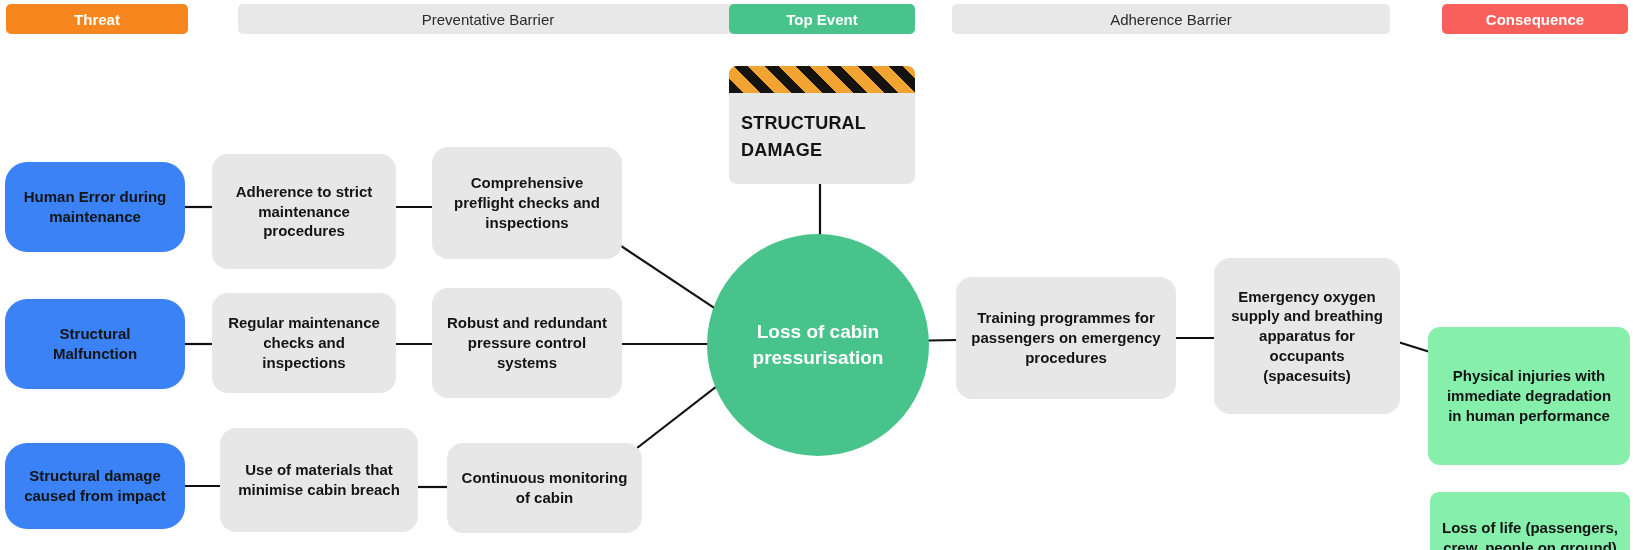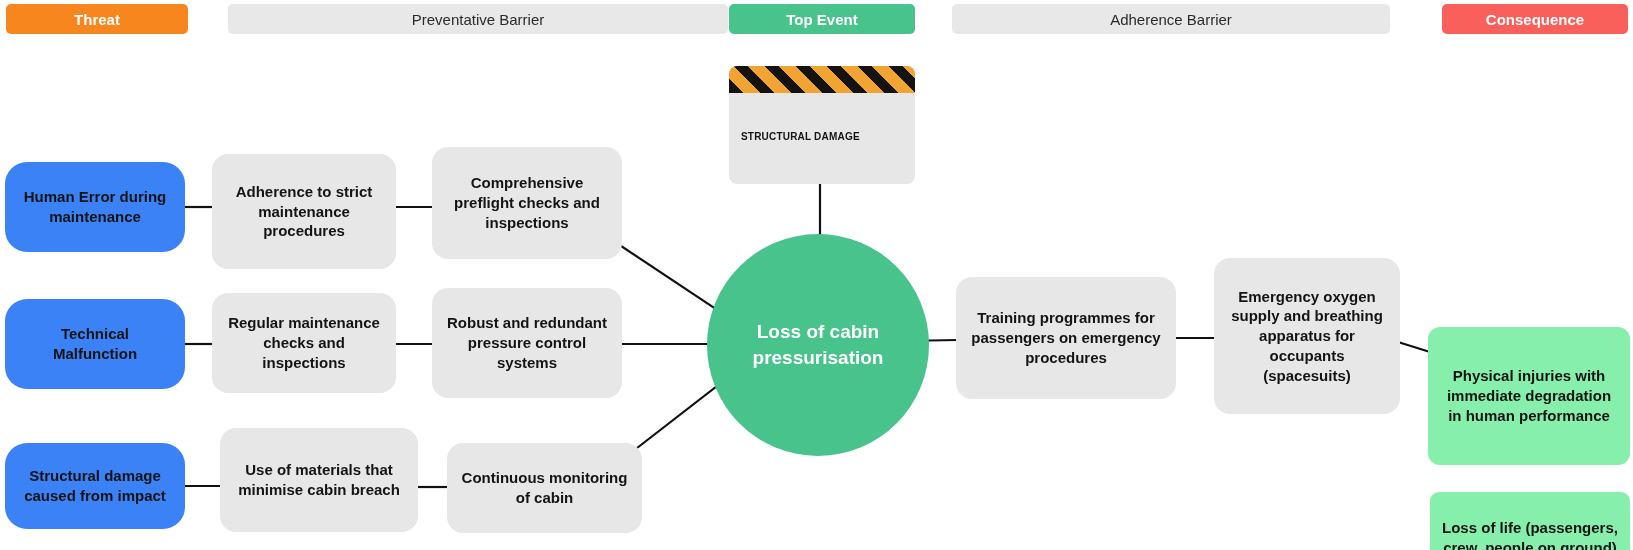--- a/index.html
+++ b/index.html
@@ -42,21 +42,21 @@
   }
   .hazard-stripe {
     height:27px; flex:0 0 27px;
     background:repeating-linear-gradient(45deg,
       #151310 0px, #151310 10px,
       #F2A433 10px, #F2A433 22px);
   }
   .hazard-body {
     flex:1; display:flex; align-items:center;
     text-align:left; padding:6px 12px 10px 12px;
-    font-weight:bold; font-size:10px; line-height:1.5; color:#141414;
+    font-weight:bold; font-size:18px; line-height:1.5; color:#141414;
     letter-spacing:0.2px;
   }
 
   svg.lines { position:absolute; left:0; top:0; width:1633px; height:550px; }
   svg.lines line { stroke:#111111; stroke-width:2.2; }
 </style>
 </head>
 <body>
 
 <div class="canvas">
@@ -78,34 +78,34 @@
     <line x1="820" y1="182" x2="820" y2="250"></line>
 
     <line x1="900" y1="341" x2="958" y2="340"></line>
     <line x1="1174" y1="338" x2="1214" y2="338"></line>
     <line x1="1398" y1="342" x2="1430" y2="352"></line>
 
     <line x1="1528" y1="424" x2="1528" y2="452"></line>
   </svg>
 
   <div class="pill pill-orange" style="left:6px; width:182px;">Threat</div>
-  <div class="pill pill-gray" style="left:228px; width:500px;">Preventative Barrier</div>
+  <div class="pill pill-gray" style="left:238px; width:500px;">Preventative Barrier</div>
   <div class="pill pill-green" style="left:729px; width:186px;">Top Event</div>
   <div class="pill pill-gray" style="left:952px; width:438px;">Adherence Barrier</div>
   <div class="pill pill-red" style="left:1442px; width:186px;">Consequence</div>
 
   <div class="hazard">
     <div class="hazard-stripe"></div>
     <div class="hazard-body">STRUCTURAL DAMAGE</div>
   </div>
 
   <div class="event-circle">Loss of cabin pressurisation</div>
 
   <div class="node node-orange" style="left:5px; top:162px; width:180px; height:90px;">Human Error during maintenance</div>
-  <div class="node node-orange" style="left:5px; top:299px; width:180px; height:90px;">Technical Malfunction</div>
+  <div class="node node-orange" style="left:5px; top:299px; width:180px; height:90px;">Structural Malfunction</div>
   <div class="node node-orange" style="left:5px; top:443px; width:180px; height:86px;">Structural damage caused from impact</div>
 
   <div class="node node-gray" style="left:212px; top:154px; width:184px; height:115px;">Adherence to strict maintenance procedures</div>
   <div class="node node-gray" style="left:212px; top:293px; width:184px; height:100px;">Regular maintenance checks and inspections</div>
   <div class="node node-gray" style="left:220px; top:428px; width:198px; height:104px;">Use of materials that minimise cabin breach</div>
 
   <div class="node node-gray" style="left:432px; top:147px; width:190px; height:112px;">Comprehensive preflight checks and inspections</div>
   <div class="node node-gray" style="left:432px; top:288px; width:190px; height:110px;">Robust and redundant pressure control systems</div>
   <div class="node node-gray" style="left:447px; top:443px; width:195px; height:90px;">Continuous monitoring of cabin</div>
 

